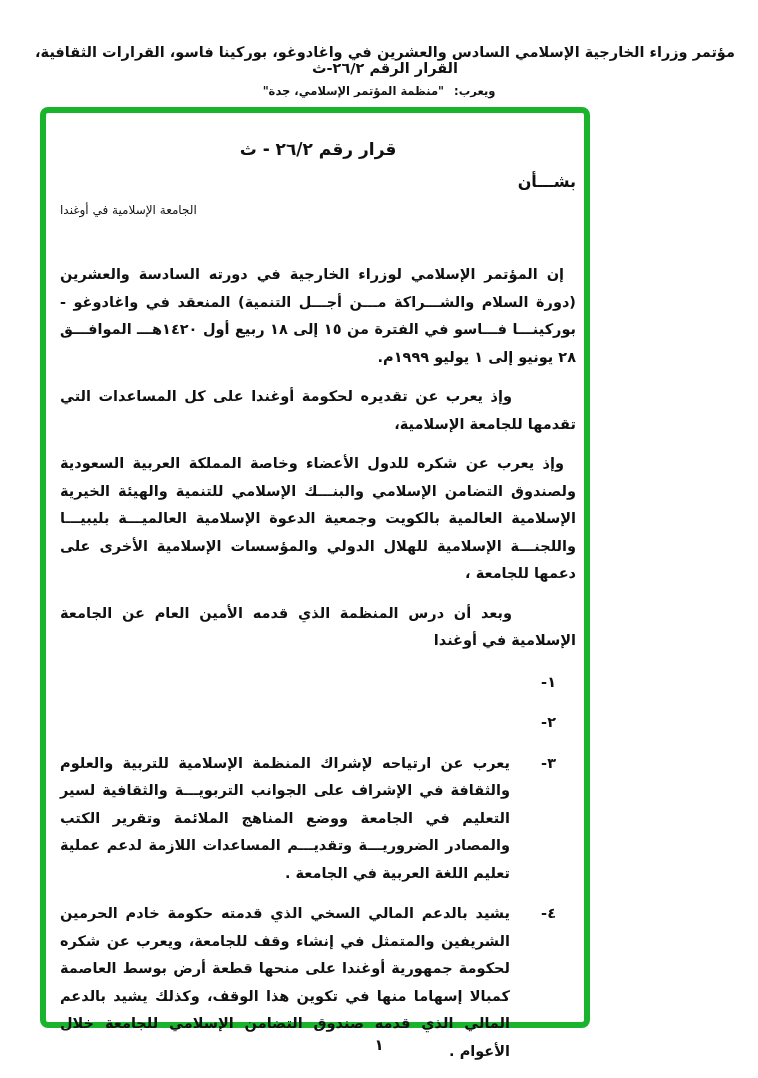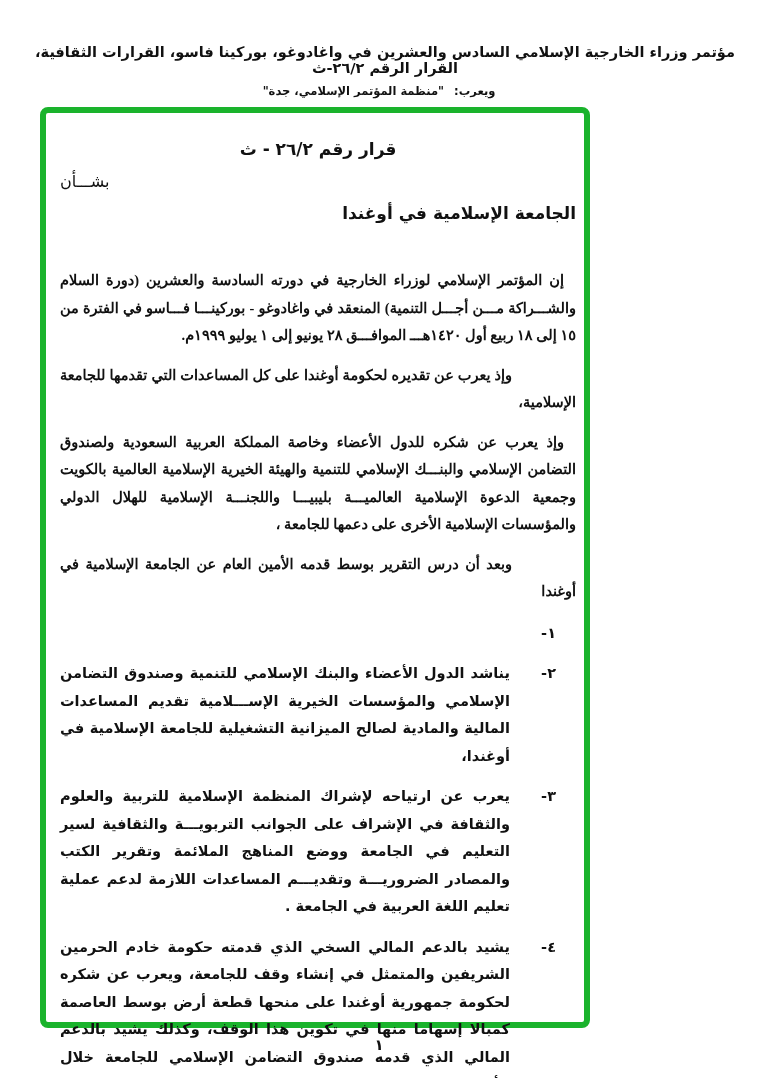--- a/index.html
+++ b/index.html
@@ -21,25 +21,25 @@
   }
   .hdr2 .src-val{ margin-right:6px; }
   .frame{
     position:absolute; left:40px; top:107px;
     width:550px; height:921px; box-sizing:border-box;
     border:6px solid var(--green); border-radius:8px;
     padding:26px 8px 3px 14px;
     direction:rtl;
   }
   .t1{ text-align:center; font-size:17px; font-weight:bold; }
-  .t2{ text-align:left; font-size:16px; font-weight:normal; margin-top:13px; }
-  .t3{ text-align:right; font-size:17px; font-weight:bold; margin-top:12px; }
+  .t2{ text-align:right; font-size:16px; font-weight:bold; margin-top:13px; }
+  .t3{ text-align:left; font-size:12px; font-weight:normal; margin-top:12px; }
   .para{
     font-size:14.5px; font-weight:bold; line-height:27.5px;
-    text-align:justify; margin:12px 0 0 0;font-family:Liberation Serif, serif;
+    text-align:justify; margin:12px 0 0 0;
   }
   .para.first{ margin-top:44px; }
   .indent-sm{ text-indent:12px; }
   .indent-lg{ text-indent:64px; }
   .items{ margin-top:14px; }
   .item{
     display:flex; margin-top:13px;
     font-size:14.5px; font-weight:bold; line-height:27.5px;
   }
   .item .num{
@@ -67,31 +67,30 @@
   <div class="t2">بشـــأن</div>
   <div class="t3">الجامعة الإسلامية في أوغندا</div>
 
   <p class="para first indent-sm">إن المؤتمر الإسلامي لوزراء الخارجية في دورته السادسة والعشرين (دورة السلام والشـــراكة مـــن أجـــل التنمية) المنعقد في واغادوغو - بوركينـــا فـــاسو في الفترة من ١٥ إلى ١٨ ربيع أول ١٤٢٠هـــ الموافـــق ٢٨ يونيو إلى ١ يوليو ١٩٩٩م.</p>
 
 
   <p class="para indent-lg">وإذ يعرب عن تقديره لحكومة أوغندا على كل المساعدات التي تقدمها للجامعة الإسلامية،</p>
 
   <p class="para indent-sm">وإذ يعرب عن شكره للدول الأعضاء وخاصة المملكة العربية السعودية ولصندوق التضامن الإسلامي والبنـــك الإسلامي للتنمية والهيئة الخيرية الإسلامية العالمية بالكويت وجمعية الدعوة الإسلامية العالميـــة بليبيـــا واللجنـــة الإسلامية للهلال الدولي والمؤسسات الإسلامية الأخرى على دعمها للجامعة ،</p>
 
-  <p class="para indent-lg">وبعد أن درس التقرير بوسط قدمه الأمين العام عن الجامعة الإسلامية في أوغندا</p>
+  <p class="para indent-lg">وبعد أن درس المنظمة الذي قدمه الأمين العام عن الجامعة الإسلامية في أوغندا</p>
 
   <div class="items">
 
     <div class="item">
       <span class="num">١-</span>
     </div>
 
     <div class="item">
       <span class="num">٢-</span>
-      <span class="txt">يناشد الدول الأعضاء والبنك الإسلامي للتنمية وصندوق التضامن الإسلامي والمؤسسات الخيرية الإســـلامية تقديم المساعدات المالية والمادية لصالح الميزانية التشغيلية للجامعة الإسلامية في أوغندا،</span>
     </div>
 
     <div class="item">
       <span class="num">٣-</span>
       <span class="txt">يعرب عن ارتياحه لإشراك المنظمة الإسلامية للتربية والعلوم والثقافة في الإشراف على الجوانب التربويـــة والثقافية لسير التعليم في الجامعة ووضع المناهج الملائمة وتقرير الكتب والمصادر الضروريـــة وتقديـــم المساعدات اللازمة لدعم عملية تعليم اللغة العربية في الجامعة .</span>
     </div>
 
     <div class="item">
       <span class="num">٤-</span>
       <span class="txt">يشيد بالدعم المالي السخي الذي قدمته حكومة خادم الحرمين الشريفين والمتمثل في إنشاء وقف للجامعة، ويعرب عن شكره لحكومة جمهورية أوغندا على منحها قطعة أرض بوسط العاصمة كمبالا إسهاما منها في تكوين هذا الوقف، وكذلك يشيد بالدعم المالي الذي قدمه صندوق التضامن الإسلامي للجامعة خلال الأعوام .</span>

